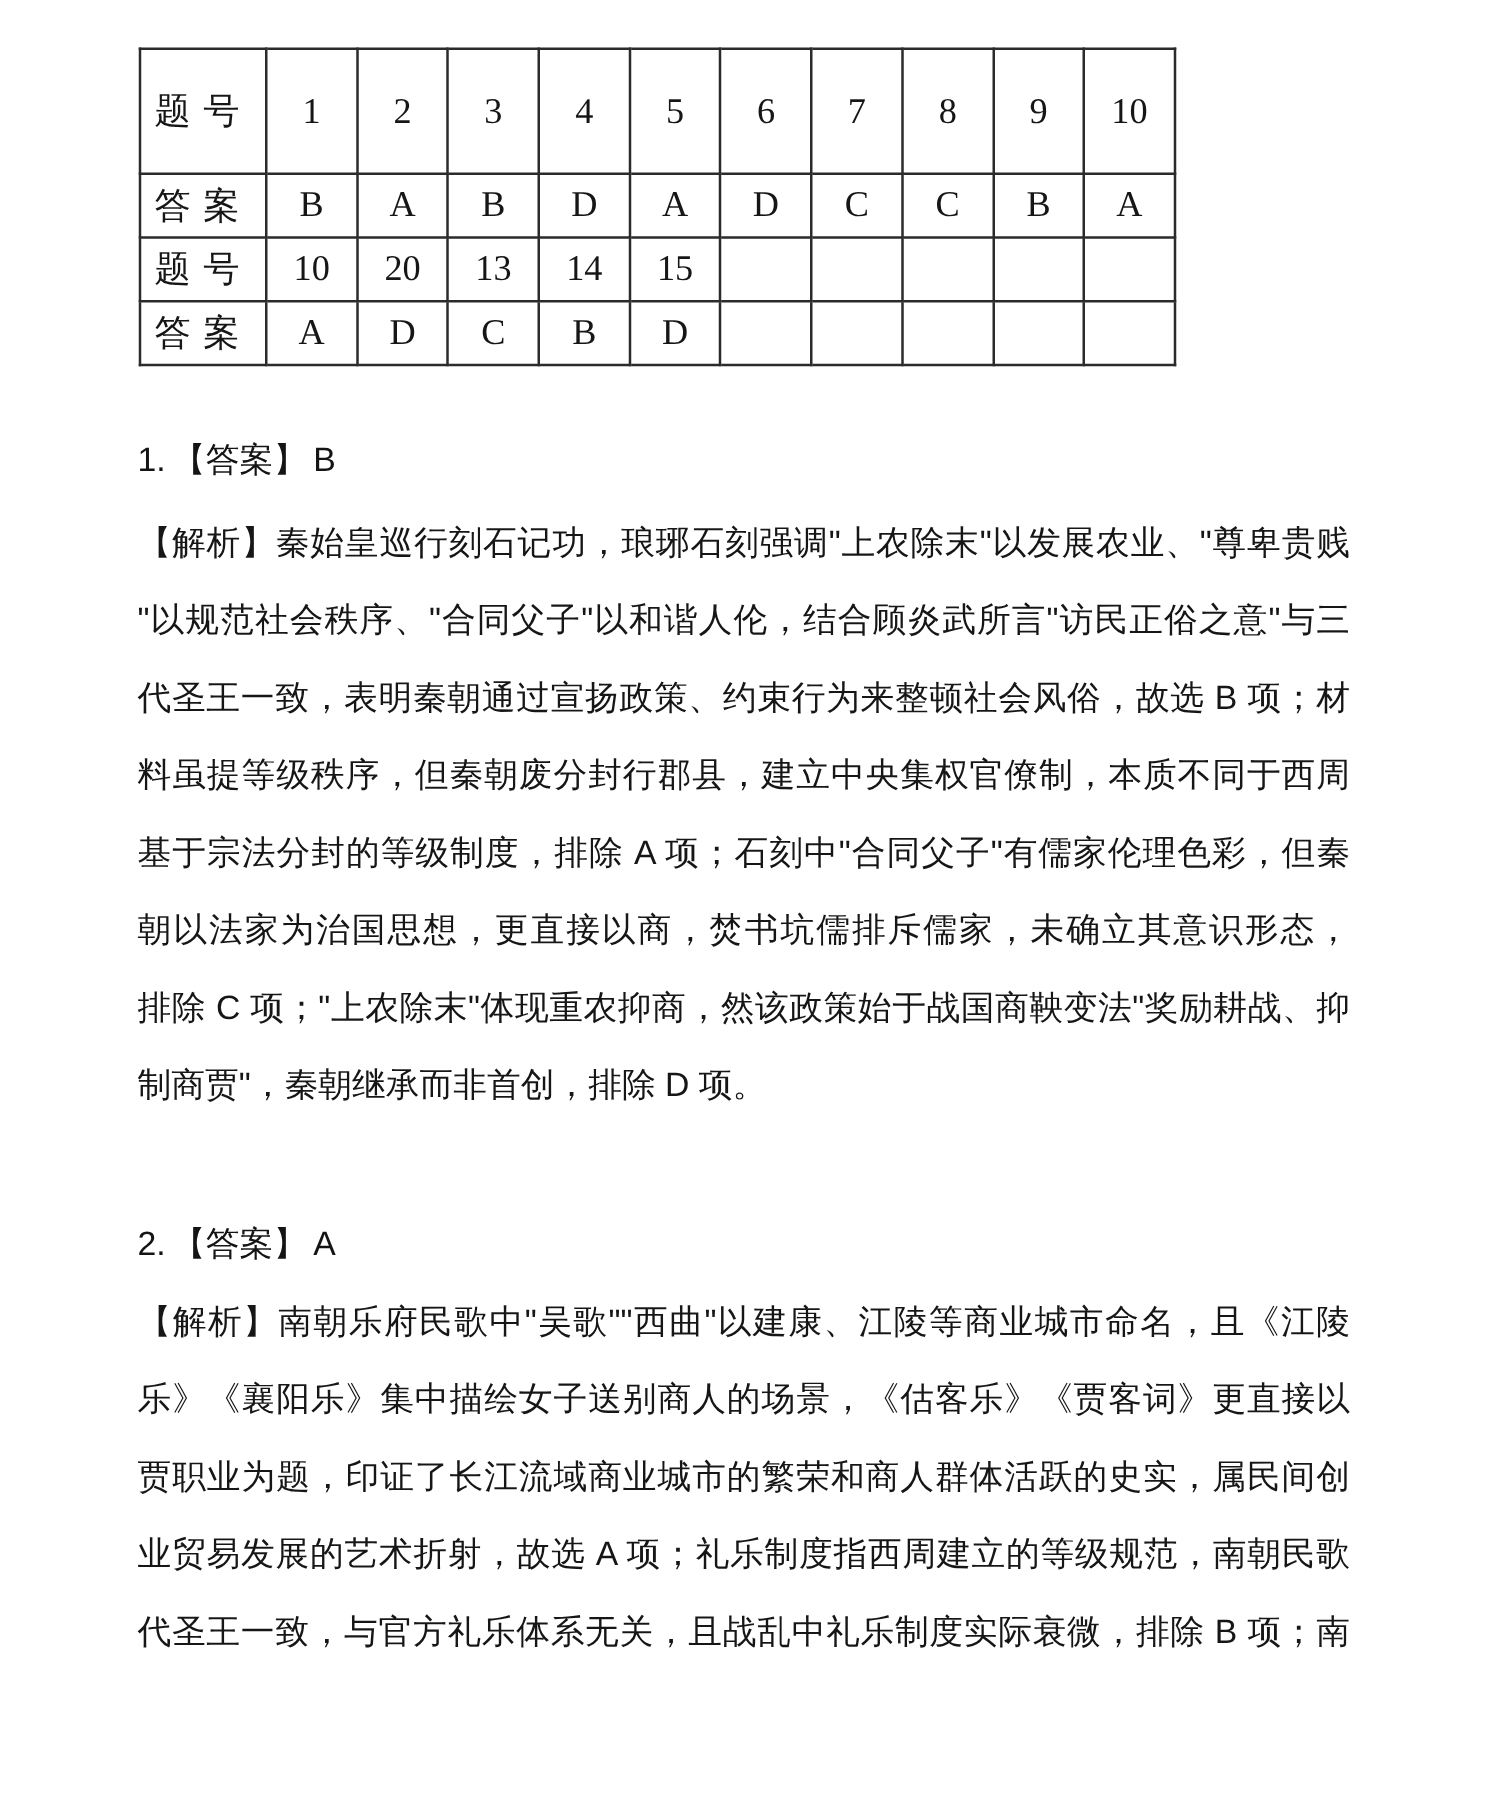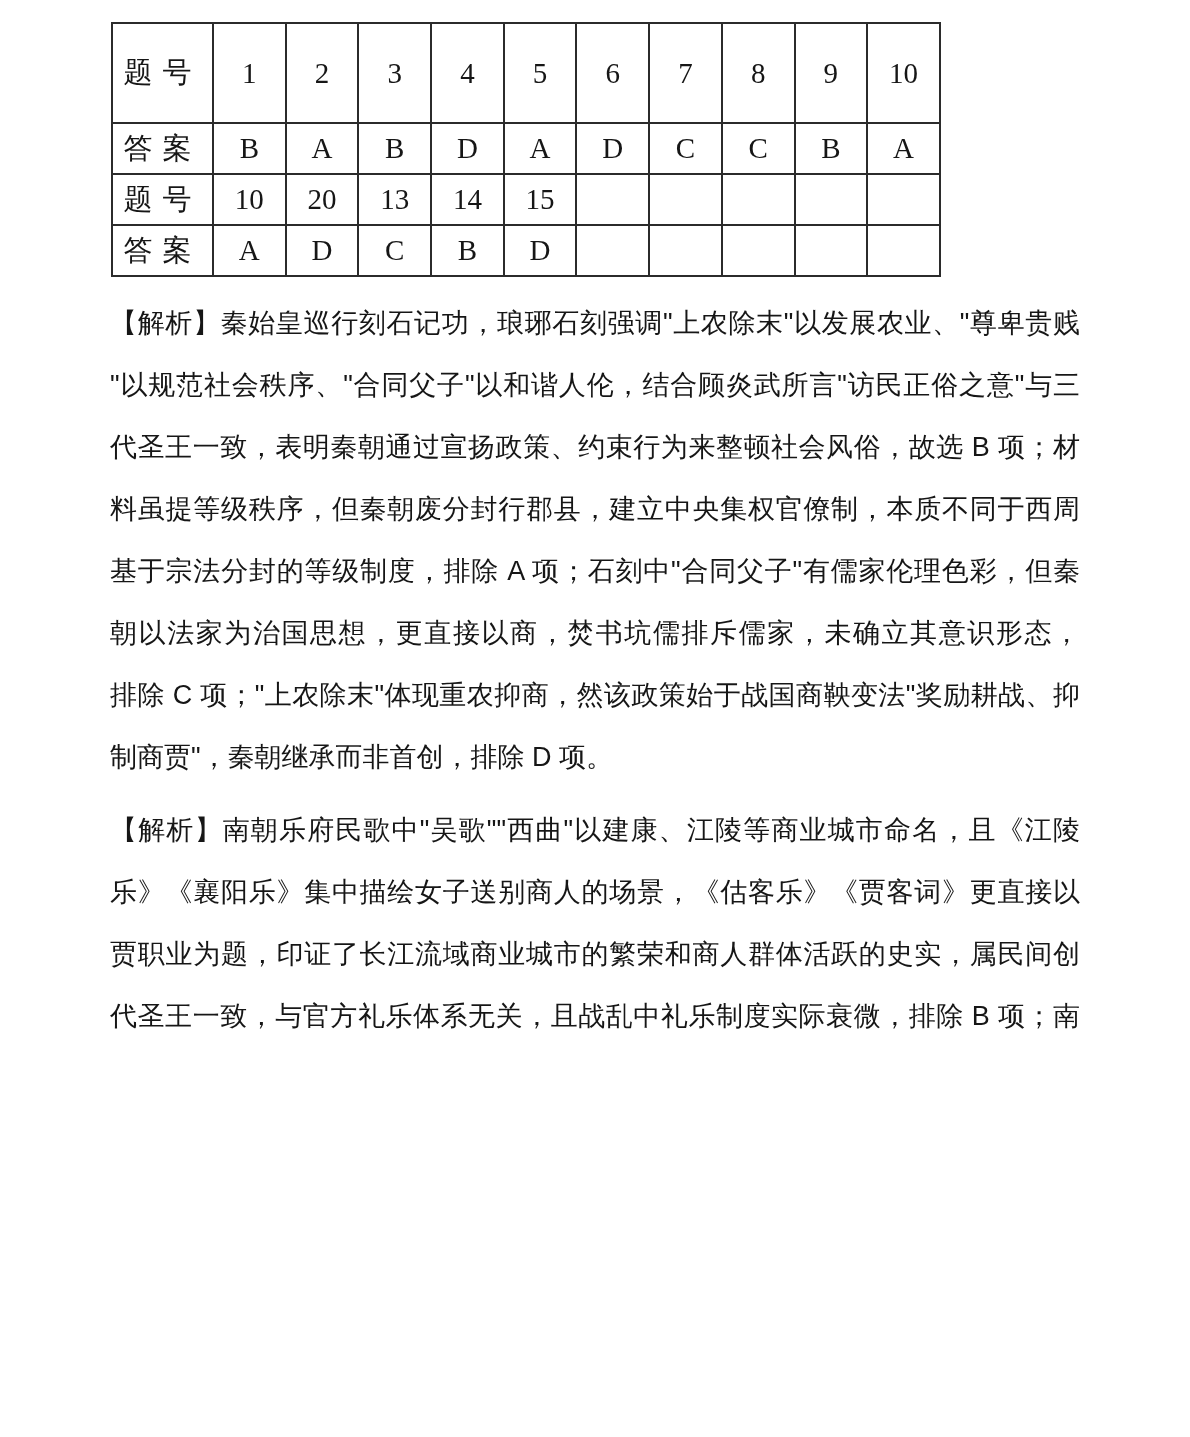--- a/index.html
+++ b/index.html
@@ -12,21 +12,21 @@
     color: #161616;
     overflow: hidden;
     font-family: "Liberation Serif", "DejaVu Serif", serif;
   }
 
   
   table.answer-table {
     border-collapse: collapse;
     table-layout: fixed;
     width: 828px;
-    margin: 22px 0 0 111px;
+    margin: 38px 0 0 111px;
     font-family: "Liberation Serif", "DejaVu Serif", serif;
   }
   table.answer-table td {
     border: 2px solid #2b2b2b;
     text-align: center;
     vertical-align: middle;
     font-size: 29px;
     padding: 0;
     overflow: hidden;
   }
@@ -142,34 +142,41 @@
         <td></td>
         <td></td>
         <td></td>
         <td></td>
         <td></td>
       </tr>
     </tbody>
   </table>
 
   <section class="sol sol1">
+    <div class="sol-heading">
+      <span class="sol-num">1.</span><span class="ans-label">【答案】</span><span class="ans-val">B</span>
+    </div>
     <div class="sol-body">
       <div class="line">【解析】秦始皇巡行刻石记功，琅琊石刻强调"上农除末"以发展农业、"尊卑贵贱</div>
       <div class="line">"以规范社会秩序、"合同父子"以和谐人伦，结合顾炎武所言"访民正俗之意"与三</div>
       <div class="line">代圣王一致，表明秦朝通过宣扬政策、约束行为来整顿社会风俗，故选 B 项；材</div>
       <div class="line">料虽提等级秩序，但秦朝废分封行郡县，建立中央集权官僚制，本质不同于西周</div>
       <div class="line">基于宗法分封的等级制度，排除 A 项；石刻中"合同父子"有儒家伦理色彩，但秦</div>
       <div class="line">朝以法家为治国思想，更直接以商，焚书坑儒排斥儒家，未确立其意识形态，</div>
       <div class="line">排除 C 项；"上农除末"体现重农抑商，然该政策始于战国商鞅变法"奖励耕战、抑</div>
       <div class="line final">制商贾"，秦朝继承而非首创，排除 D 项。</div>
     </div>
   </section>
 
   <section class="sol sol2">
+    <div class="sol-heading">
+      <span class="sol-num">2.</span><span class="ans-label">【答案】</span><span class="ans-val">A</span>
+    </div>
     <div class="sol-body">
       <div class="line">【解析】南朝乐府民歌中"吴歌""西曲"以建康、江陵等商业城市命名，且《江陵</div>
       <div class="line">乐》《襄阳乐》集中描绘女子送别商人的场景，《估客乐》《贾客词》更直接以商</div>
       <div class="line">贾职业为题，印证了长江流域商业城市的繁荣和商人群体活跃的史实，属民间创作</div>
+      <div class="line">业贸易发展的艺术折射，故选 A 项；礼乐制度指西周建立的等级规范，南朝民歌</div>
       <div class="line">代圣王一致，与官方礼乐体系无关，且战乱中礼乐制度实际衰微，排除 B 项；南</div>
     </div>
   </section>
 
 </div>
 
 </body></html>

